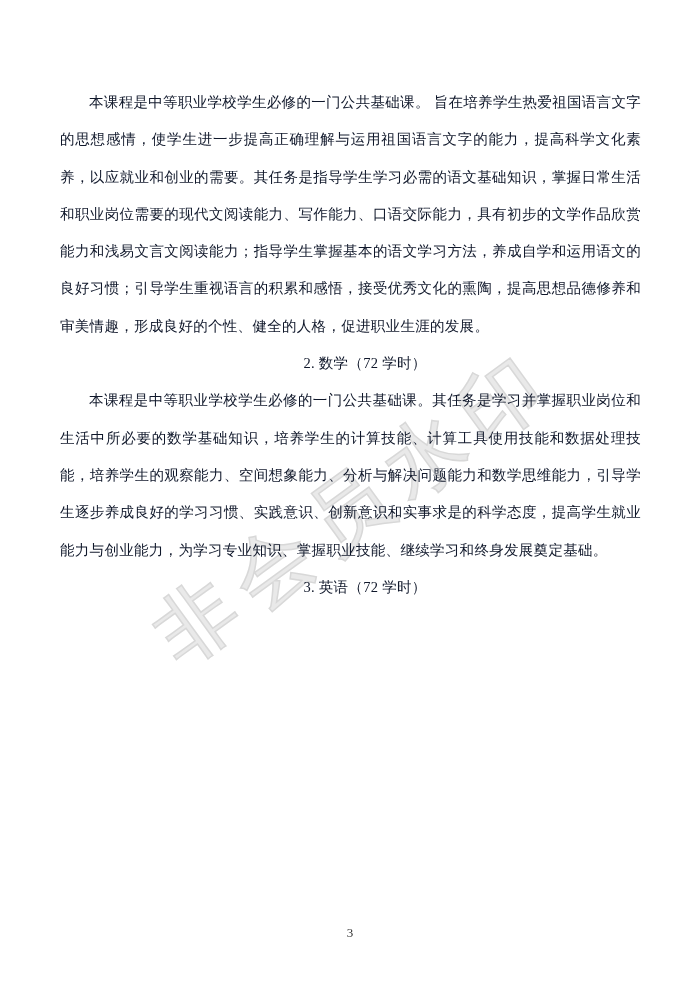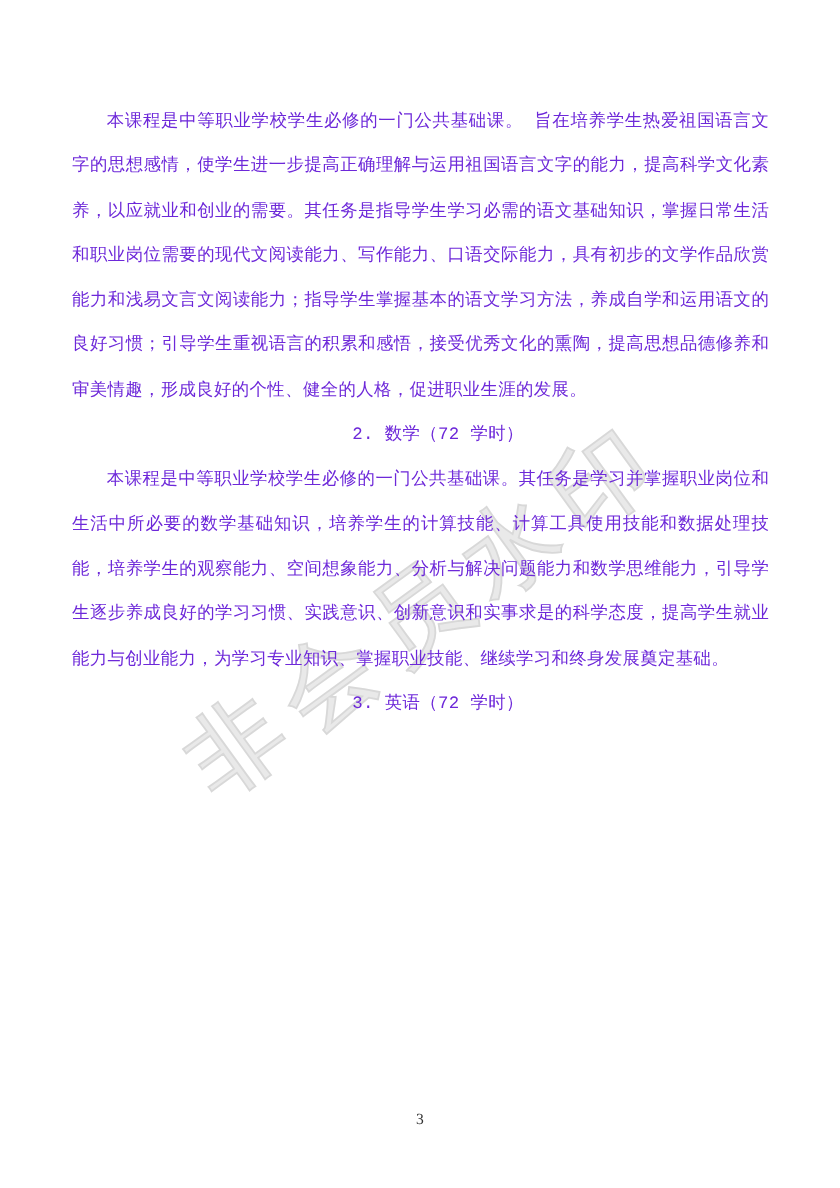--- a/index.html
+++ b/index.html
@@ -43,22 +43,21 @@
     z-index: 2;
     color: #333333;
   }
 
   .content p {
     font-size: 14.5px;
     line-height: 37.3px;
     text-align: justify;
     text-indent: 2em;
     letter-spacing: 0.3px;
-    color: #6d28d9;
-    font-family: Liberation Mono, monospace;
+    color: #0f172a;
   }
 
   .content p.heading-line {
     text-align: center;
   }
 
   .page-number {
     position: absolute;
     left: 0;
     right: 0;

